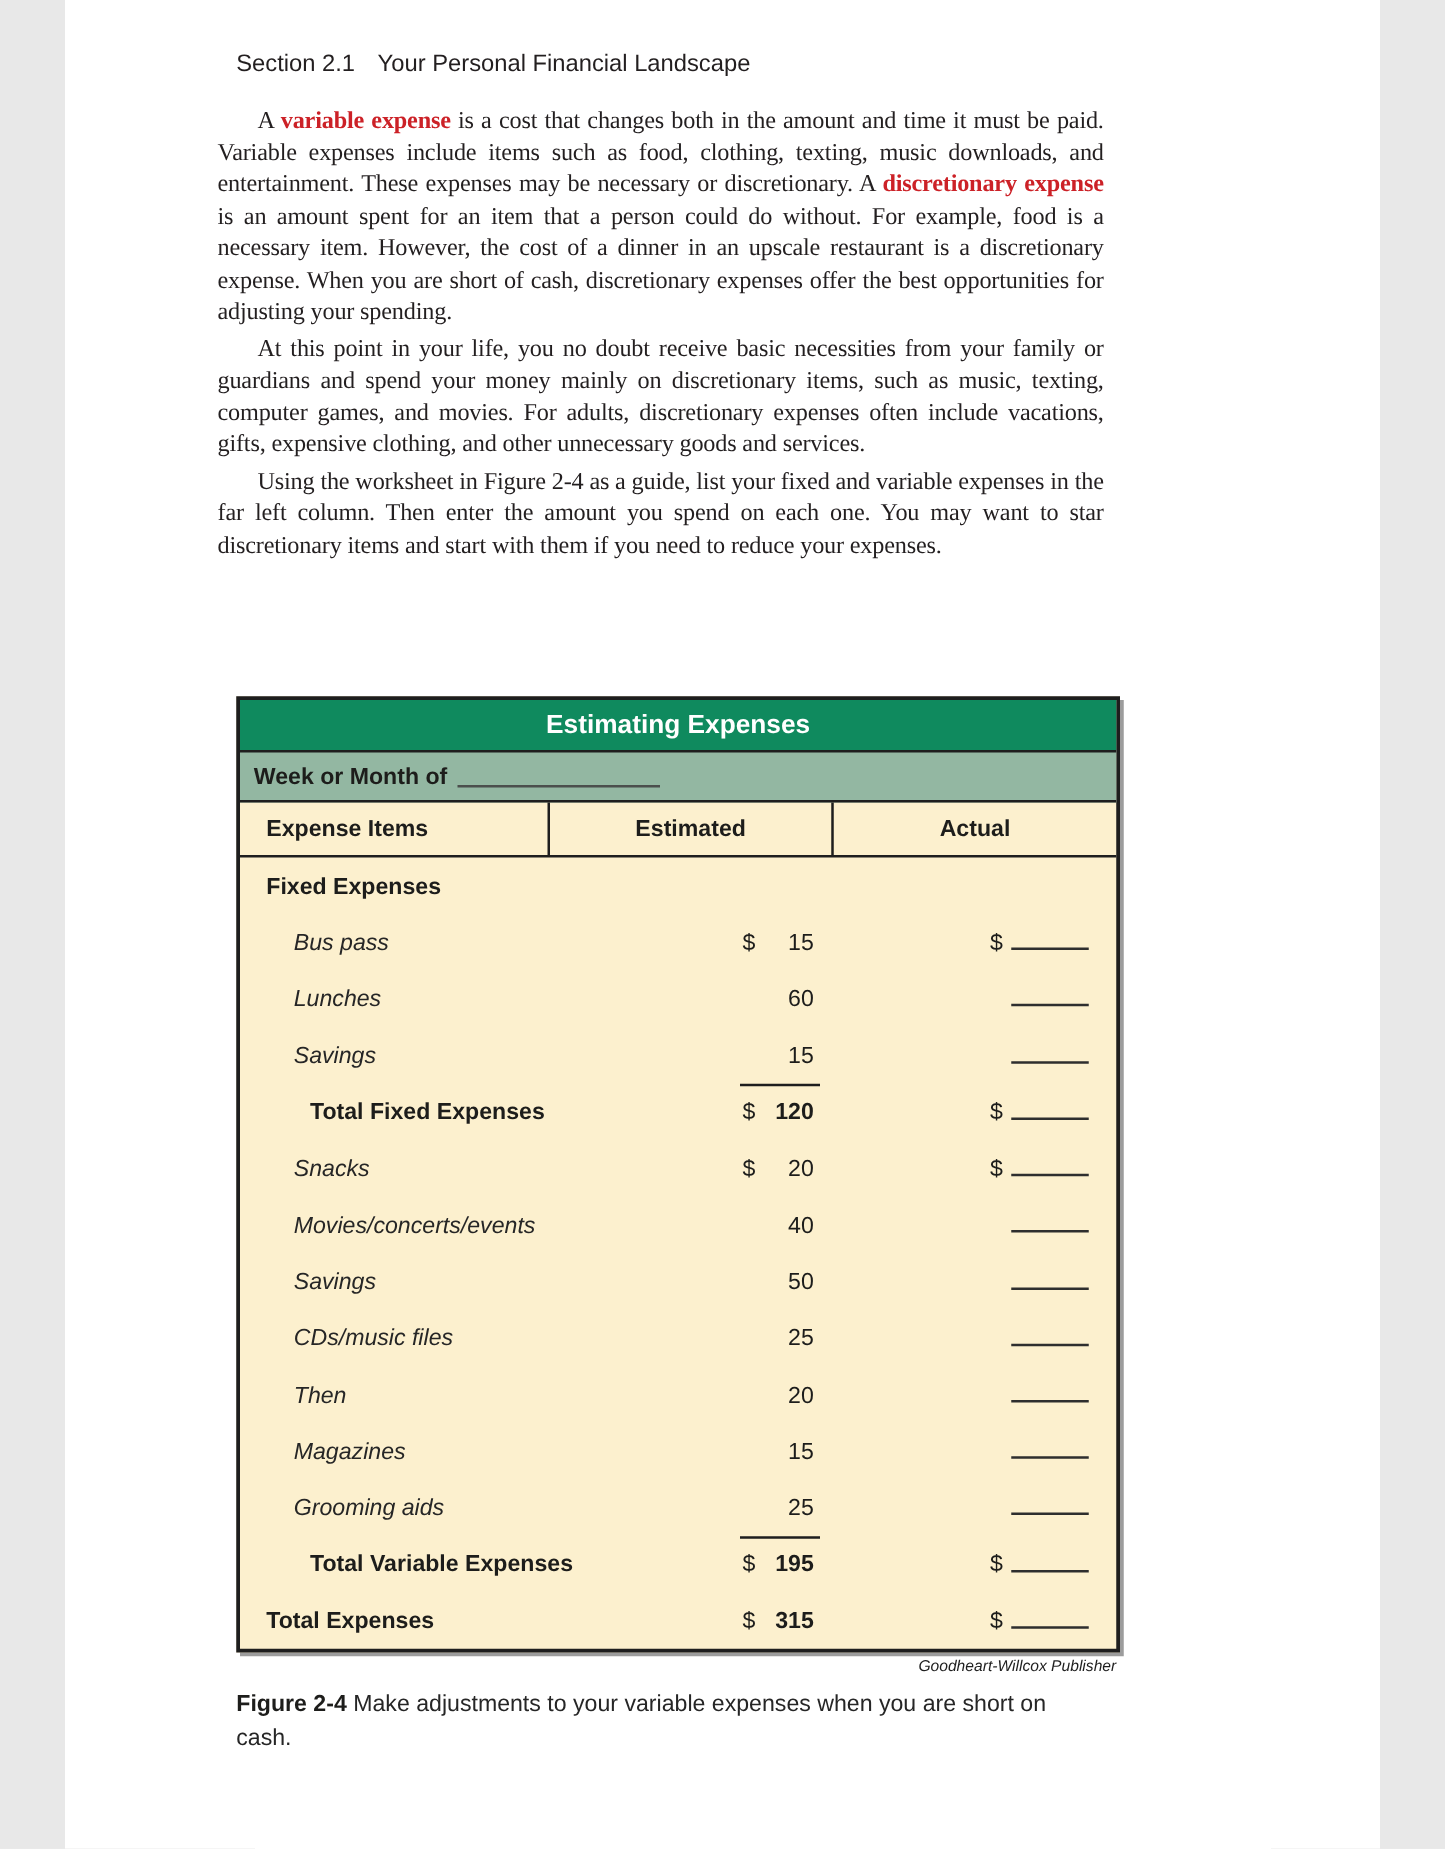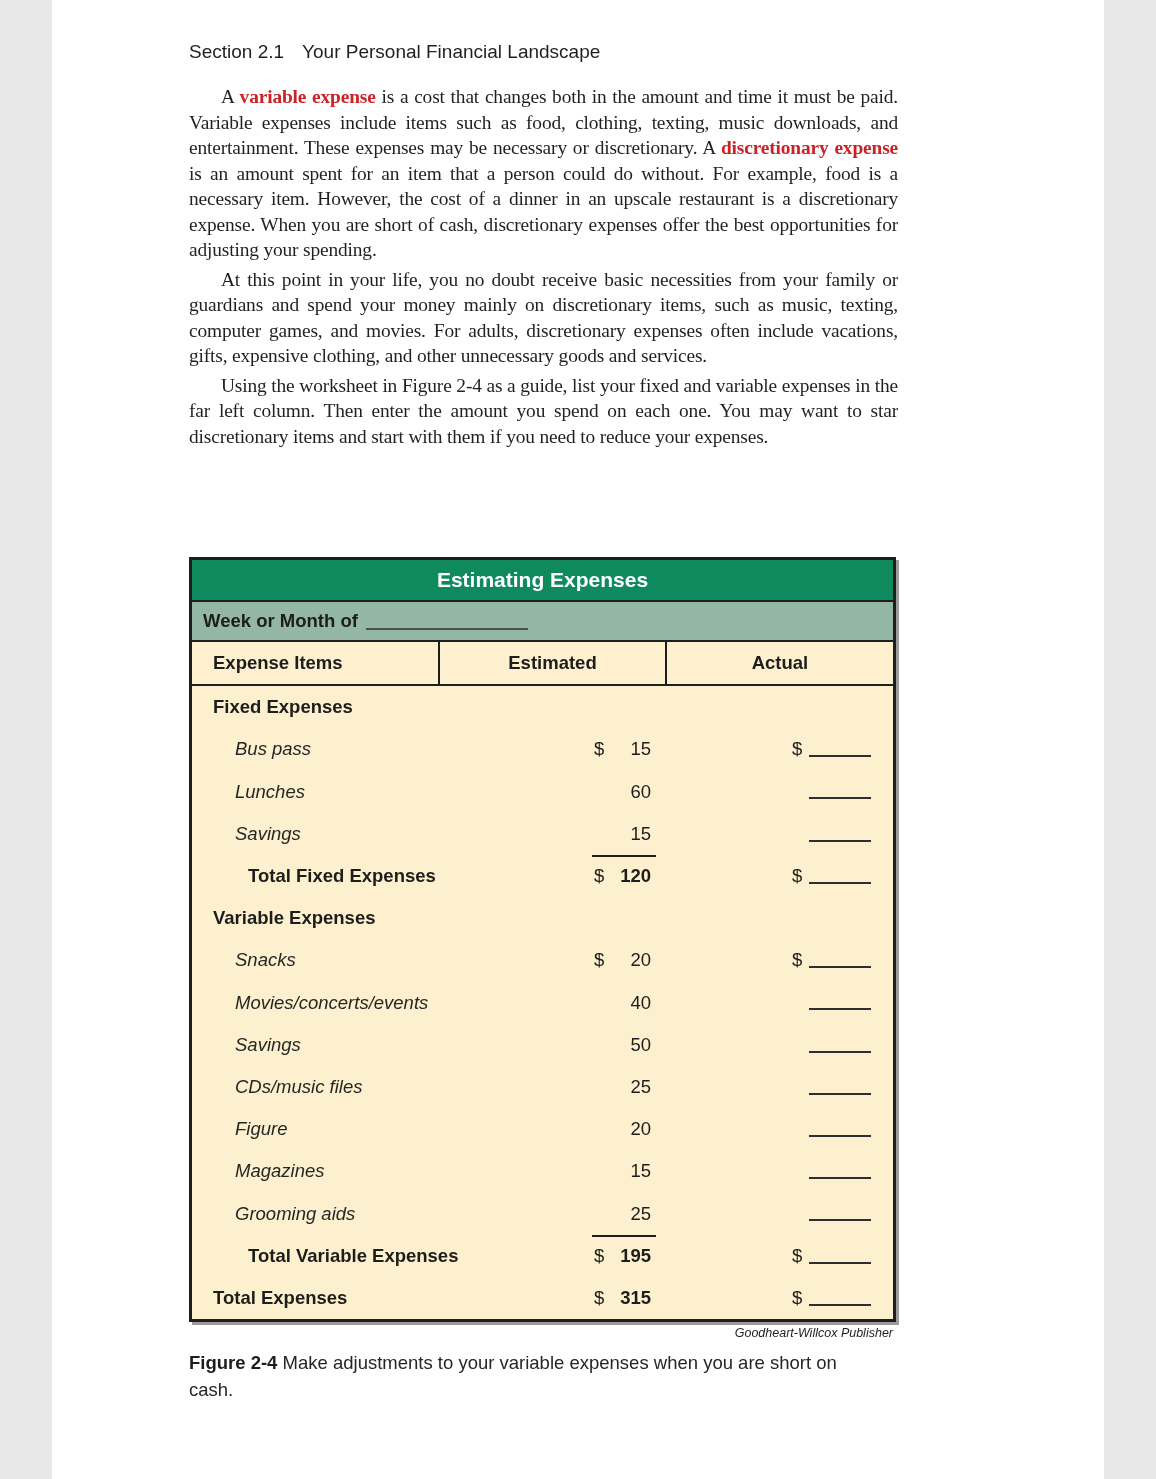--- a/index.html
+++ b/index.html
@@ -16,21 +16,21 @@
   .running-head{
     position:absolute;top:40px;left:137px;width:953px;
     display:flex;align-items:baseline;
     font-family:"Liberation Sans", sans-serif;
     font-size:19px;color:#231f20;
   }
   .running-head .sec{margin-right:18px;}
   .running-head .folio{margin-left:auto;font-weight:bold;font-size:20px;}
   
   .body-copy{
-    position:absolute;top:84px;left:137px;width:709px;
+    position:absolute;top:84px;left:122px;width:709px;
     font-size:19.4px;line-height:25.5px;letter-spacing:-0.15px;
     text-align:justify;
   }
   .body-copy p{margin:0 0 4px 0;text-indent:32px;}
   .term{font-weight:bold;color:#cc2127;}
   
   .fig-table{
     position:absolute;top:557px;left:137px;
     width:701px;height:759px;
     border:3px solid #1e1e1e;
@@ -173,23 +173,20 @@
       <div class="trow subtotal">
         <span class="lbl">Total Fixed Expenses</span>
         <span class="est">
             <span class="cur">$</span>
             <span class="num">120</span>
           </span>
         <span class="act-cur">$</span>
         <span class="act-line"></span>
       </div>
 
-      <div class="trow section">
-        <span class="lbl">Variable Expenses</span>
-      </div>
 
       <div class="trow item">
         <span class="lbl">Snacks</span>
         <span class="est">
             <span class="cur">$</span>
             <span class="num">20</span>
           </span>
         <span class="act-cur">$</span>
         <span class="act-line"></span>
       </div>
@@ -212,21 +209,21 @@
 
       <div class="trow item">
         <span class="lbl">CDs/music files</span>
         <span class="est">
             <span class="num">25</span>
           </span>
         <span class="act-line"></span>
       </div>
 
       <div class="trow item">
-        <span class="lbl">Figure</span>
+        <span class="lbl">Then</span>
         <span class="est">
             <span class="num">20</span>
           </span>
         <span class="act-line"></span>
       </div>
 
       <div class="trow item">
         <span class="lbl">Magazines</span>
         <span class="est">
             <span class="num">15</span>

